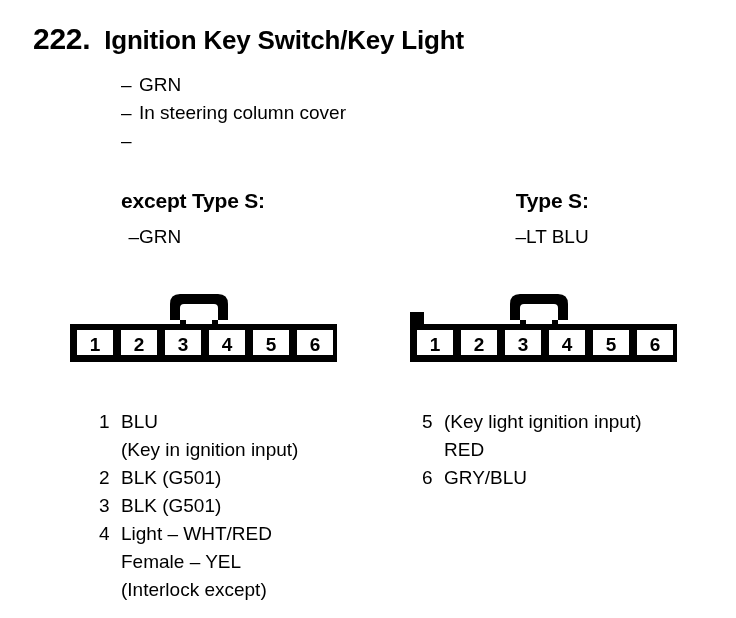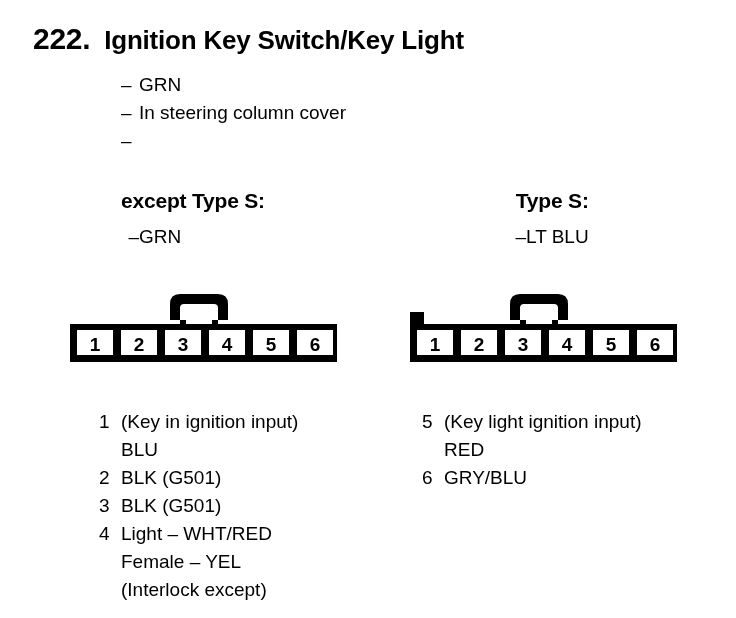--- a/index.html
+++ b/index.html
@@ -248,22 +248,22 @@
       <text x="205" y="63" text-anchor="middle" font-family="Liberation Sans, sans-serif" font-size="19" font-weight="bold" fill="#000000">5</text>
       <text x="249" y="63" text-anchor="middle" font-family="Liberation Sans, sans-serif" font-size="19" font-weight="bold" fill="#000000">6</text>
     </svg>
   </div>
 
   <div class="pinlist left">
 
     <div class="pin-entry">
       <span class="pin-num">1</span>
       <span class="pin-lines">
+        <div class="pin-line">BLU</div>
         <div class="pin-line">(Key in ignition input)</div>
-        <div class="pin-line">BLU</div>
       </span>
     </div>
 
     <div class="pin-entry">
       <span class="pin-num">2</span>
       <span class="pin-lines">
         <div class="pin-line">BLK (G501)</div>
       </span>
     </div>
 

